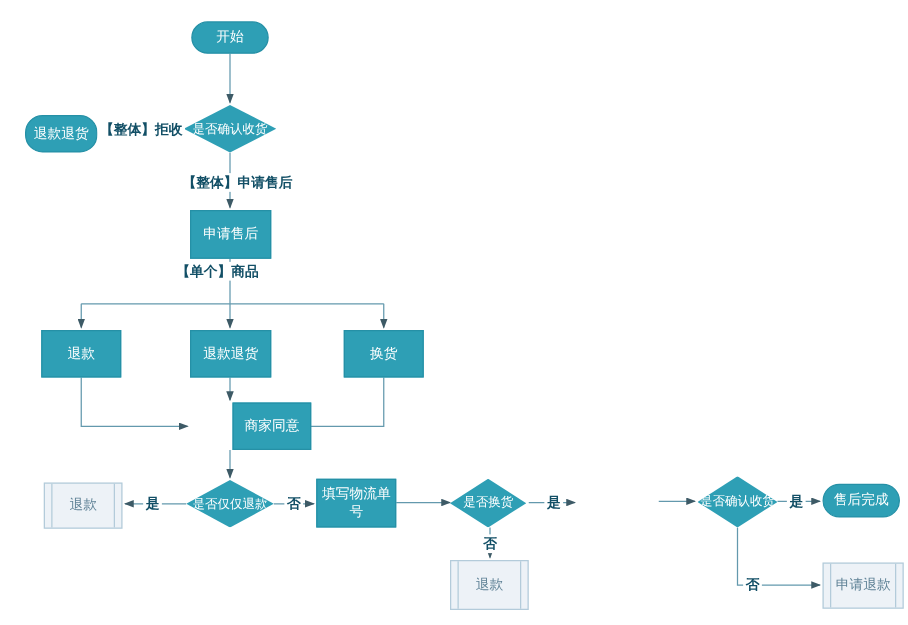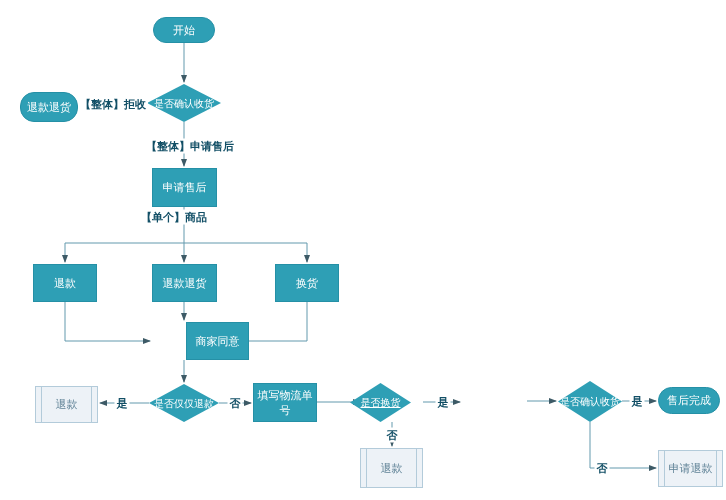--- a/index.html
+++ b/index.html
@@ -77,21 +77,21 @@
   #n-d-confirm1       { left: 147px; top: 84px;  width: 74px; height: 38px; }
   #n-refund-return-t  { left: 20px;  top: 92px;  width: 58px; height: 30px; }
   #n-apply-aftersales { left: 152px; top: 168px; width: 65px; height: 39px; }
   #n-refund-opt       { left: 33px;  top: 264px; width: 64px; height: 38px; }
   #n-refund-return-opt{ left: 152px; top: 264px; width: 65px; height: 38px; }
   #n-exchange-opt     { left: 275px; top: 264px; width: 64px; height: 38px; }
   #n-merchant-agree   { left: 152px; top: 322px; width: 63px; height: 38px; margin-left: 34px; }
   #n-d-only-refund    { left: 149px; top: 384px; width: 70px; height: 38px; }
   #n-refund-sub1      { left: 35px;  top: 386px; width: 63px; height: 37px; }
   #n-fill-logistics   { left: 253px; top: 383px; width: 64px; height: 39px; }
-  #n-d-exchange       { left: 350px; top: 383px; width: 61px; height: 39px; text-decoration: underline; }
+  #n-d-exchange       { left: 360px; top: 383px; width: 61px; height: 39px; }
   #n-refund-sub2      { left: 360px; top: 448px; width: 63px; height: 40px; }
   #n-merchant-fill    { left: 462px; top: 380px; width: 65px; height: 42px; }
   #n-d-confirm2       { left: 558px; top: 381px; width: 64px; height: 41px; }
   #n-complete         { left: 658px; top: 387px; width: 62px; height: 27px; }
   #n-apply-refund-sub { left: 658px; top: 450px; width: 65px; height: 37px; }
 
   
   #l-reject-whole  { left: 113px; top: 104px; }
   #l-confirm-whole { left: 190px; top: 146px; }
   #l-single-item   { left: 174px; top: 217px; }

